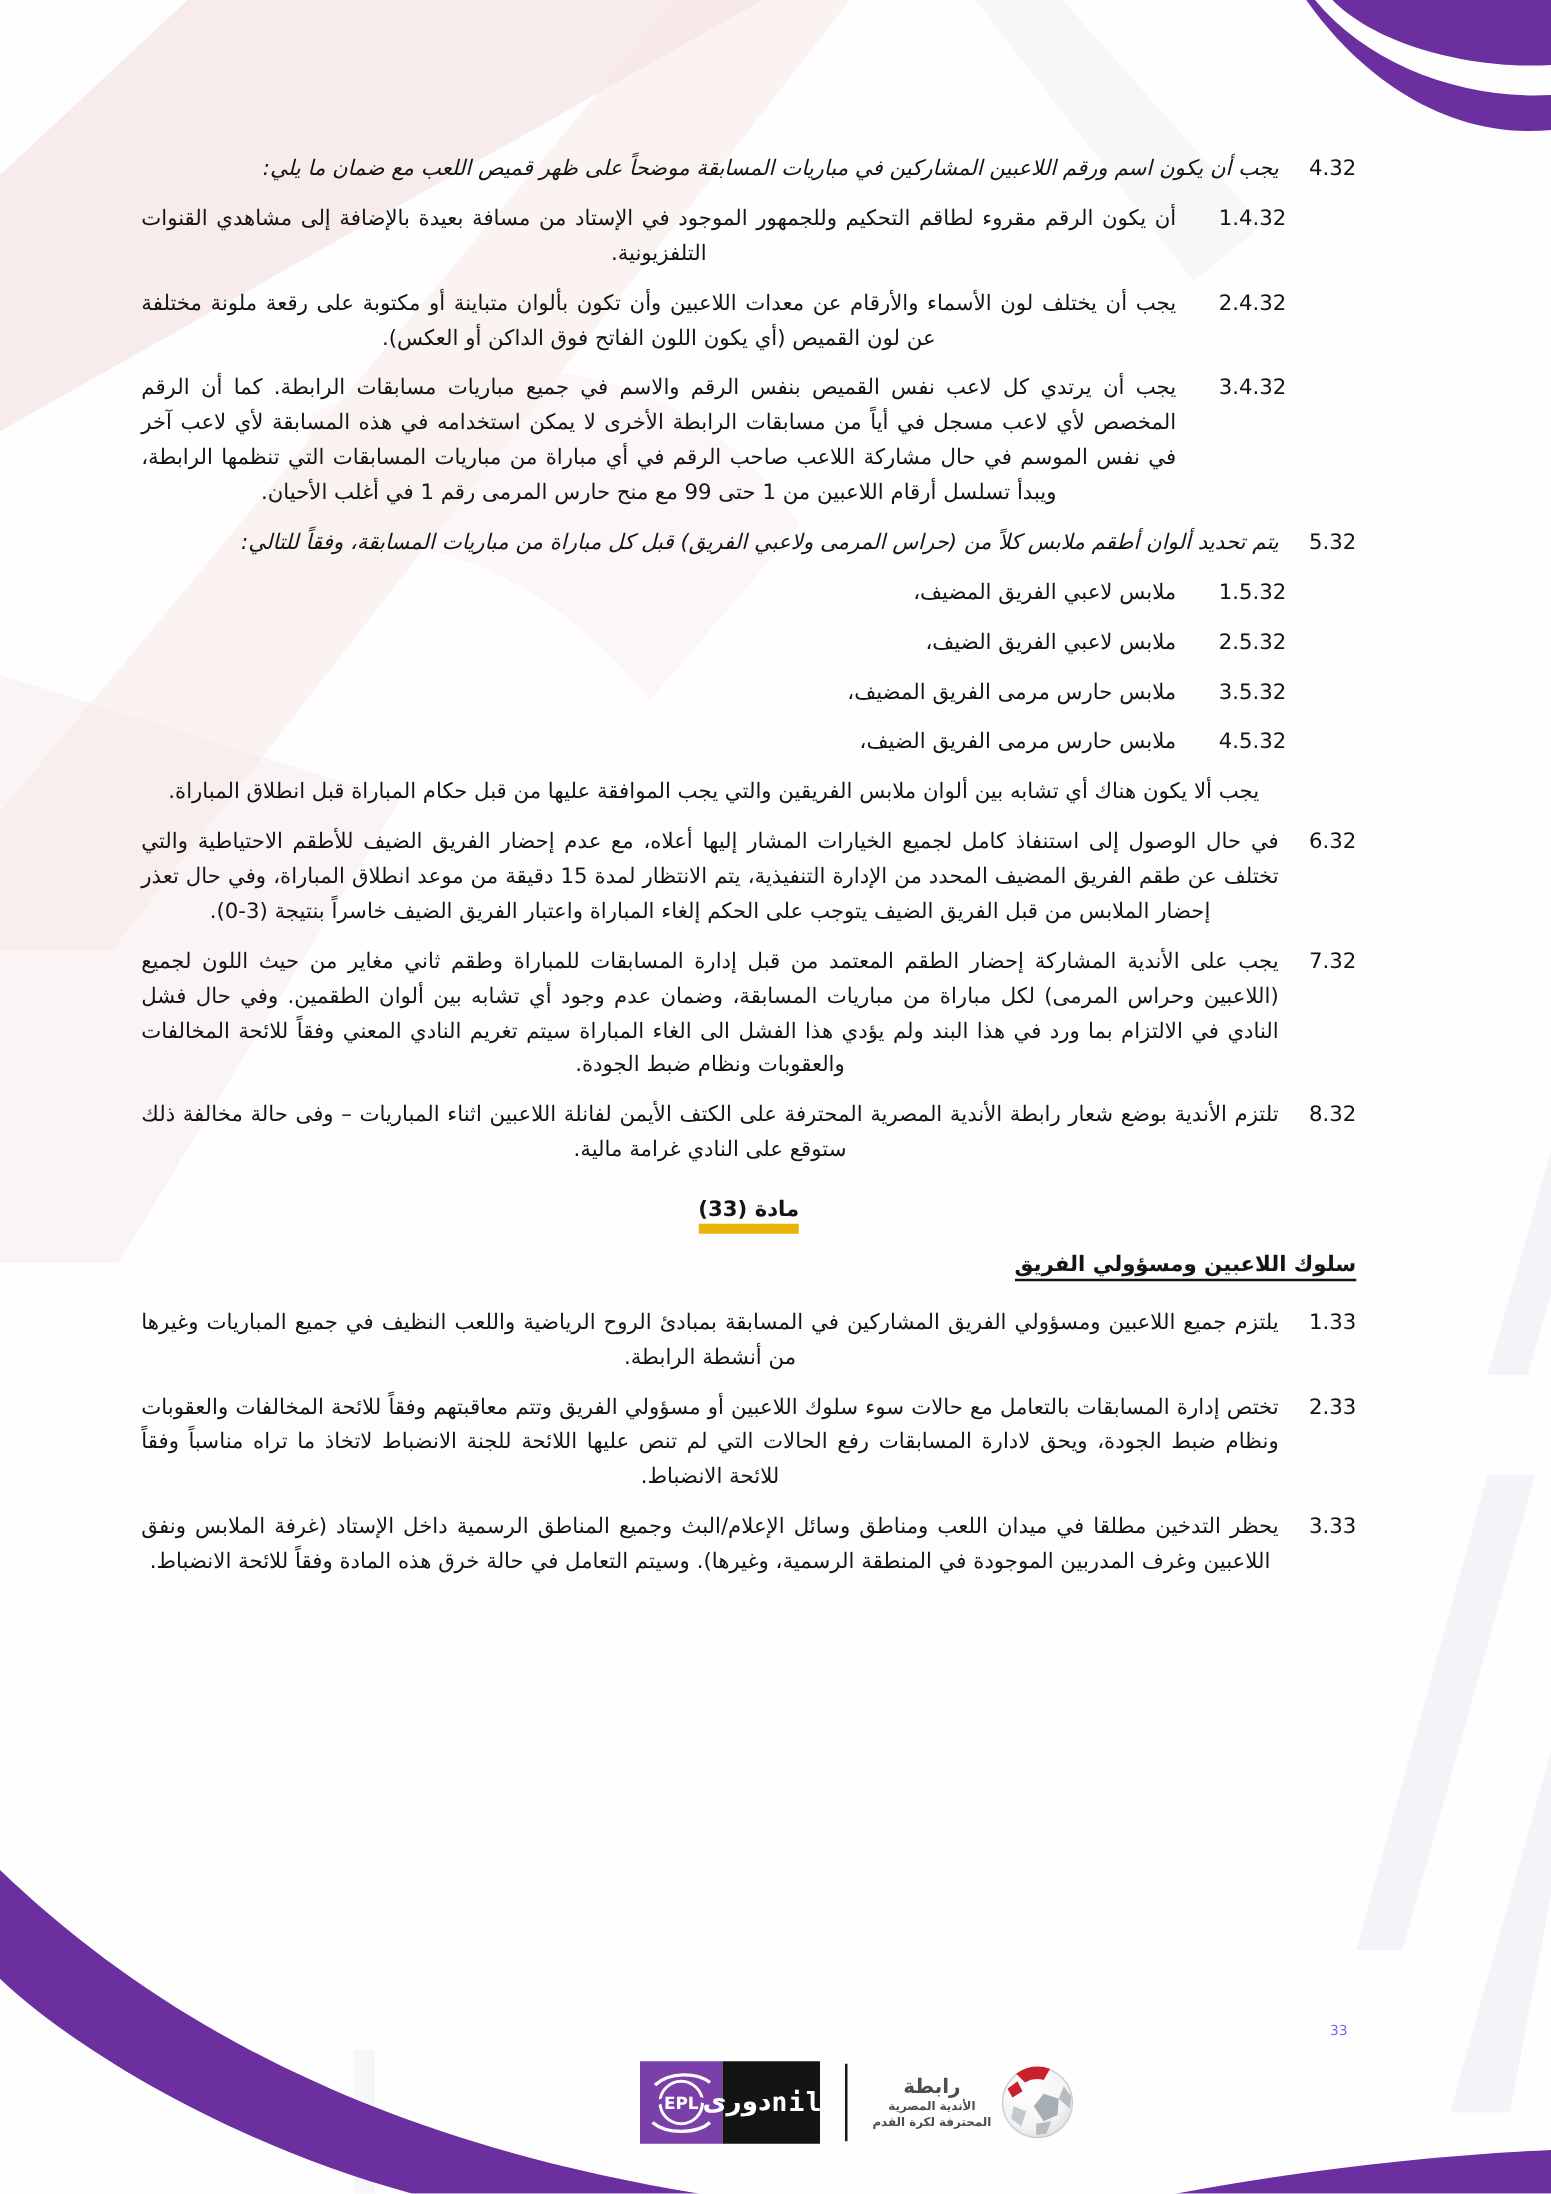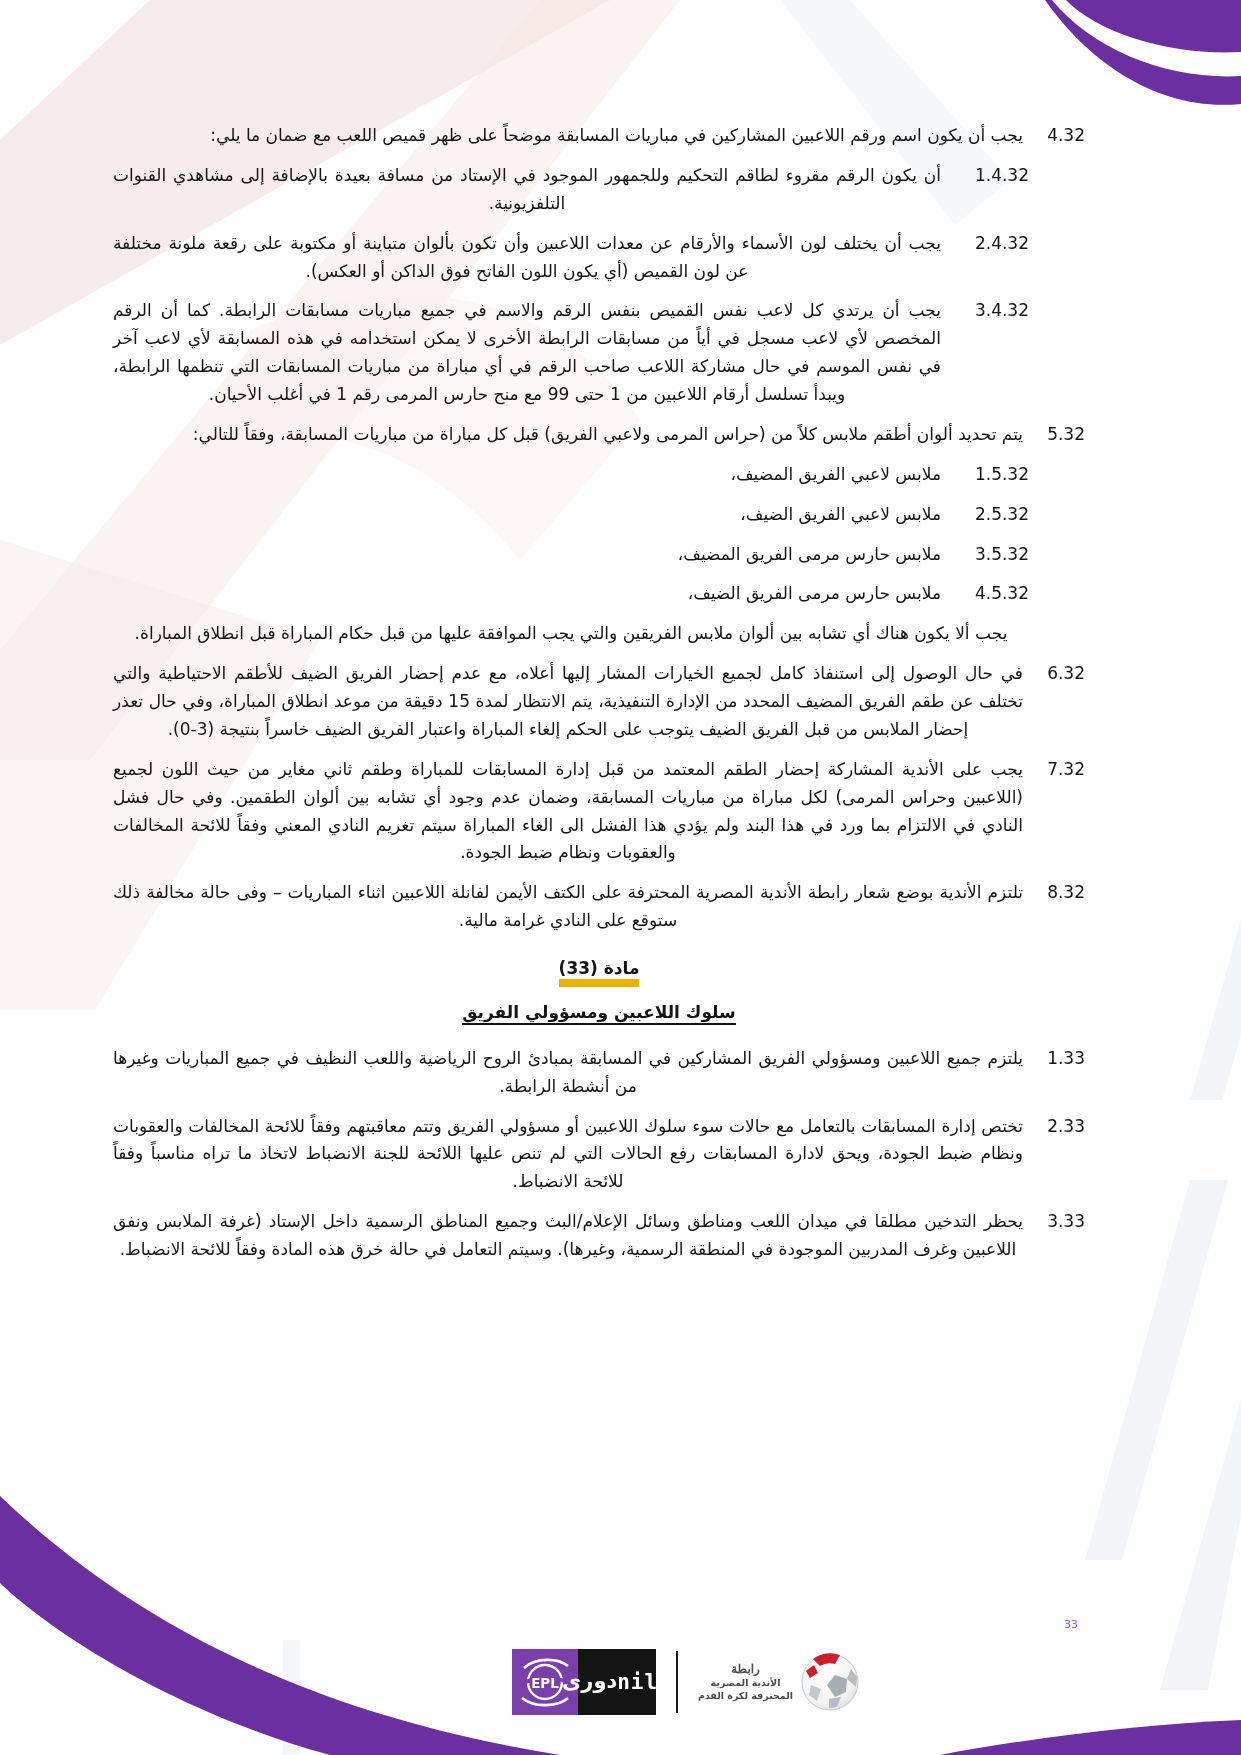--- a/index.html
+++ b/index.html
@@ -8,29 +8,29 @@
     font-family:"DejaVu Sans",sans-serif;color:#141414;
   }
   svg.bg{position:absolute;inset:0;pointer-events:none;}
   .content{
     position:absolute;top:122px;right:156px;width:972px;
     font-size:17px;line-height:1.64;text-align:justify;
   }
   .item{display:flex;margin-bottom:12px;}
   .item .num{flex:0 0 62px;text-align:right;white-space:nowrap;}
   .item .body{flex:1;text-align:justify;text-align-last:center;}
-  .item .body.last-right{text-align-last:right;}
+  .item .body.last-right{text-align-last:right;font-style:italic;}
   .item .body.one{text-align:left;text-align-last:right;}
   .item.sub{margin-right:56px;}
   .item.sub .num{flex:0 0 88px;}
   .plain{margin-right:56px;margin-bottom:12px;text-align:justify;text-align-last:center;}
   .plain.one{text-align:right;text-align-last:right;}
   .art-head{text-align:center;font-weight:bold;margin:20px 0 16px;}
   .art-head span{border-bottom:8px solid #eab308;padding-bottom:1px;}
-  .art-sub{text-align:center;font-weight:bold;margin:0 0 18px;}
+  .art-sub{text-align:right;font-weight:bold;margin:0 0 18px;}
   .art-sub span{border-bottom:2px solid #141414;padding-bottom:1px;}
 
   .page-num{
     position:absolute;top:1618px;right:148px;width:44px;text-align:center;
     font-size:11px;color:#8b5cf6;
   }
 
   .footer{
     position:absolute;left:0;right:0;bottom:38px;height:70px;
     display:flex;justify-content:center;align-items:center;direction:ltr;
@@ -45,21 +45,21 @@
     align-items:center;justify-content:center;line-height:1;
   }
   .epl-black .dawri{font-size:21px;font-weight:bold;margin-bottom:2px;}
   .epl-black .nile{font-size:21px;font-weight:bold;letter-spacing:1px;font-family:"DejaVu Sans Mono",monospace;}
   .v-divider{width:2px;height:62px;background:#1a1a1a;margin:0 20px;}
   .assoc{display:flex;align-items:center;direction:ltr;}
   .assoc-text{
     text-align:center;font-size:9.5px;font-weight:bold;color:#4c4c4c;line-height:1.35;
     margin-right:6px;direction:rtl;
   }
-  .assoc-text .l1{font-size:12px;font-family:Liberation Serif, serif;}
+  .assoc-text .l1{font-size:16px;}
 </style>
 </head>
 <body>
 
 <div class="page">
 
   <svg class="bg" width="1241" height="1755" viewBox="0 0 1241 1755">
 
     <path d="M150,0 H610 L0,345 V140 Z" fill="#f7e8e8" opacity="0.85"></path>
     <path d="M540,0 H680 L90,760 H0 V650 Z" fill="#f7e8e8" opacity="0.55"></path>

